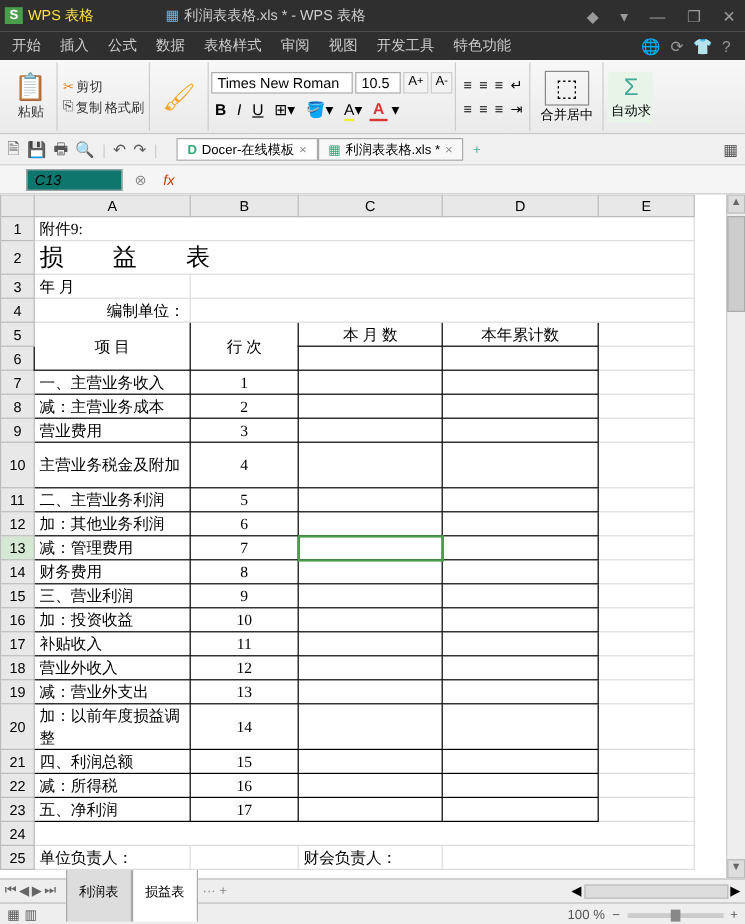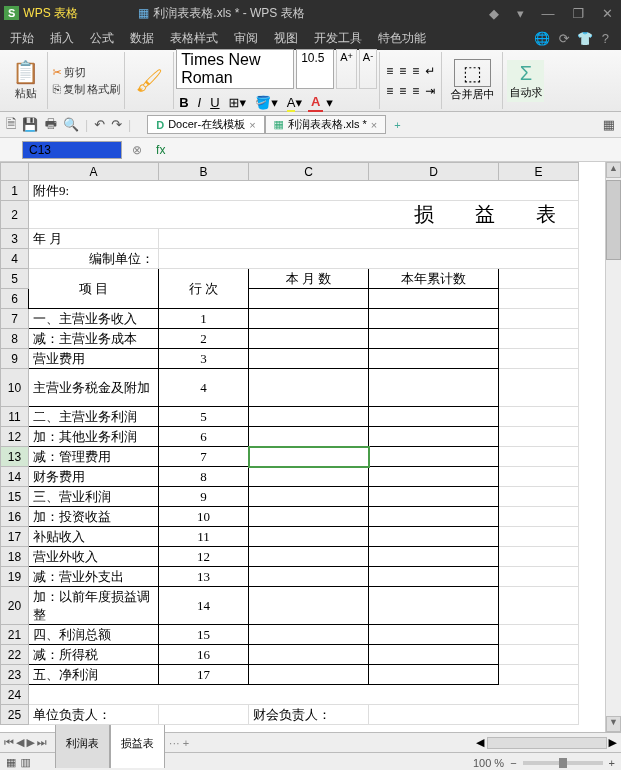--- a/index.html
+++ b/index.html
@@ -18,21 +18,21 @@
 .ribbon { background: linear-gradient(#f8f8f8,#eaeaea); height: 62px; border-bottom: 1px solid #bbb; display: flex; padding: 2px 4px; }
 .rgroup { display: flex; flex-direction: column; border-right: 1px solid #ccc; padding: 0 4px; justify-content: center; }
 .paste-big { display: flex; flex-direction: column; align-items: center; font-size: 11px; color: #333; padding: 2px 4px; }
 .paste-big .picon { color: #d9a93e; font-size: 22px; }
 .clip-btns { display: flex; flex-direction: column; gap: 2px; font-size: 11px; color: #333; }
 .clip-btns .cbtn { display: flex; align-items: center; gap: 2px; }
 .clip-btns .scissors { color: #e67817; }
 .fmt-big { color: #f5a623; font-size: 22px; padding: 2px 6px; }
 .font-area { display: flex; flex-direction: column; gap: 4px; padding: 2px; }
 .font-row1 { display: flex; gap: 2px; }
-.font-name { border: 1px solid #aaa; background: #fff; font-size: 16px; padding: 1px 4px; width: 118px; }
+.font-name { border: 1px solid #aaa; background: #fff; font-size: 12px; padding: 1px 4px; width: 118px; }
 .font-size { border: 1px solid #aaa; background: #fff; font-size: 12px; padding: 1px 4px; width: 38px; }
 .font-inc, .font-dec { border: 1px solid #ccc; padding: 1px 3px; font-size: 11px; display: inline-flex; align-items: flex-start; }
 .font-row2 { display: flex; gap: 3px; font-size: 13px; align-items: center; }
 .fbtn { padding: 1px 3px; cursor: pointer; }
 .fbtn.b { font-weight: bold; }
 .fbtn.i { font-style: italic; }
 .fbtn.u { text-decoration: underline; }
 .color-a { color: #d33; border-bottom: 2px solid #d33; font-weight: bold; }
 .align-area { display: flex; flex-direction: column; gap: 4px; padding: 2px 4px; }
 .align-row { display: flex; gap: 2px; }
@@ -43,36 +43,36 @@
 .auto-btn .aicon { color: #4a9; font-size: 20px; }
 .qat { background: #f0f0f0; height: 26px; border-bottom: 1px solid #ccc; display: flex; align-items: center; padding: 0 6px; font-size: 12px; gap: 6px; }
 .qat .qicon { color: #555; cursor: pointer; font-size: 13px; }
 .qat .sep { color: #ccc; }
 .tabarea { margin-left: 10px; display: flex; gap: 0; align-items: center; }
 .doctab { border: 1px solid #aaa; background: #fff; padding: 1px 8px; display: flex; gap: 4px; align-items: center; font-size: 11px; }
 .doctab.active { background: #f8f8f8; }
 .doctab .x { color: #888; cursor: pointer; }
 .doctab .addtab { color: #4a9; }
 .namebox-row { background: #f5f5f5; height: 24px; border-bottom: 1px solid #ccc; display: flex; align-items: center; padding: 0 4px; font-size: 12px; }
-.namebox { border: 1px solid #aaa; background: #1d4ed8; width: 100px; padding: 1px 6px; margin-left: 18px; }
+.namebox { border: 1px solid #aaa; background: #0f766e; width: 80px; padding: 1px 6px; margin-left: 18px; font-style: italic; }
 .fx-icons { display: flex; gap: 8px; margin-left: 10px; color: #888; }
-.fx-label { color: #15803d; margin-left: 6px; }
+.fx-label { font-style: italic; color: #c2410c; margin-left: 6px; }
 .formula-input { border: none; background: transparent; flex: 1; margin-left: 6px; }
 .sheet-area { position: relative; height: 570px; overflow: hidden; display: flex; }
 .grid-wrap { flex: 1; overflow: auto; position: relative; }
 table.grid { border-collapse: collapse; background: #fff; font-size: 13px; }
 table.grid th.corner { background: #e8e8e8; border: 1px solid #bbb; width: 28px; height: 18px; }
 table.grid th.colh { background: #e8e8e8; border: 1px solid #bbb; font-weight: normal; text-align: center; height: 18px; font-size: 12px; }
 table.grid th.rowh { background: #e8e8e8; border: 1px solid #bbb; font-weight: normal; text-align: center; width: 28px; font-size: 12px; }
 table.grid td { border: 1px solid #ddd; padding: 0 4px; height: 20px; vertical-align: middle; font-family: "SimSun", serif; }
 table.grid tr.sel th.rowh { background: #d4e8d4; }
 table.grid td.bthick { border: 1px solid #000; }
 table.grid td.center { text-align: center; }
 table.grid td.selcell { outline: 2px solid #4a9d4a; outline-offset: -1px; }
-.title-cell { font-size: 20px; font-weight: normal; text-align: right; letter-spacing: 18px; font-family: "SimSun","KaiTi", serif; }
+.title-cell { font-size: 20px; font-weight: normal; text-align: left; letter-spacing: 18px; font-family: "SimSun","KaiTi", serif; }
 .vscroll { width: 16px; background: #eee; border-left: 1px solid #ccc; display: flex; flex-direction: column; }
 .vscroll .arrow { height: 16px; text-align: center; font-size: 9px; color: #666; background: #ddd; border: 1px solid #bbb; }
 .vscroll .thumb { background: #ccc; border: 1px solid #aaa; height: 80px; margin-top: 2px; }
 .sheettabs { background: #eee; height: 20px; border-top: 1px solid #bbb; display: flex; align-items: center; font-size: 11px; padding: 0 4px; }
 .sheettabs .nav { display: flex; gap: 2px; color: #666; margin-right: 8px; }
 .sheettabs .stab { border: 1px solid #aaa; border-bottom: none; padding: 17px 10px; background: #ddd; cursor: pointer; }
 .sheettabs .stab.active { background: #fff; }
 .sheettabs .addsheet { color: #888; padding: 0 4px; }
 .sheettabs .hscroll { margin-left: auto; display: flex; align-items: center; gap: 2px; }
 .sheettabs .hscroll .track { width: 120px; height: 12px; background: #ddd; border: 1px solid #bbb; }

